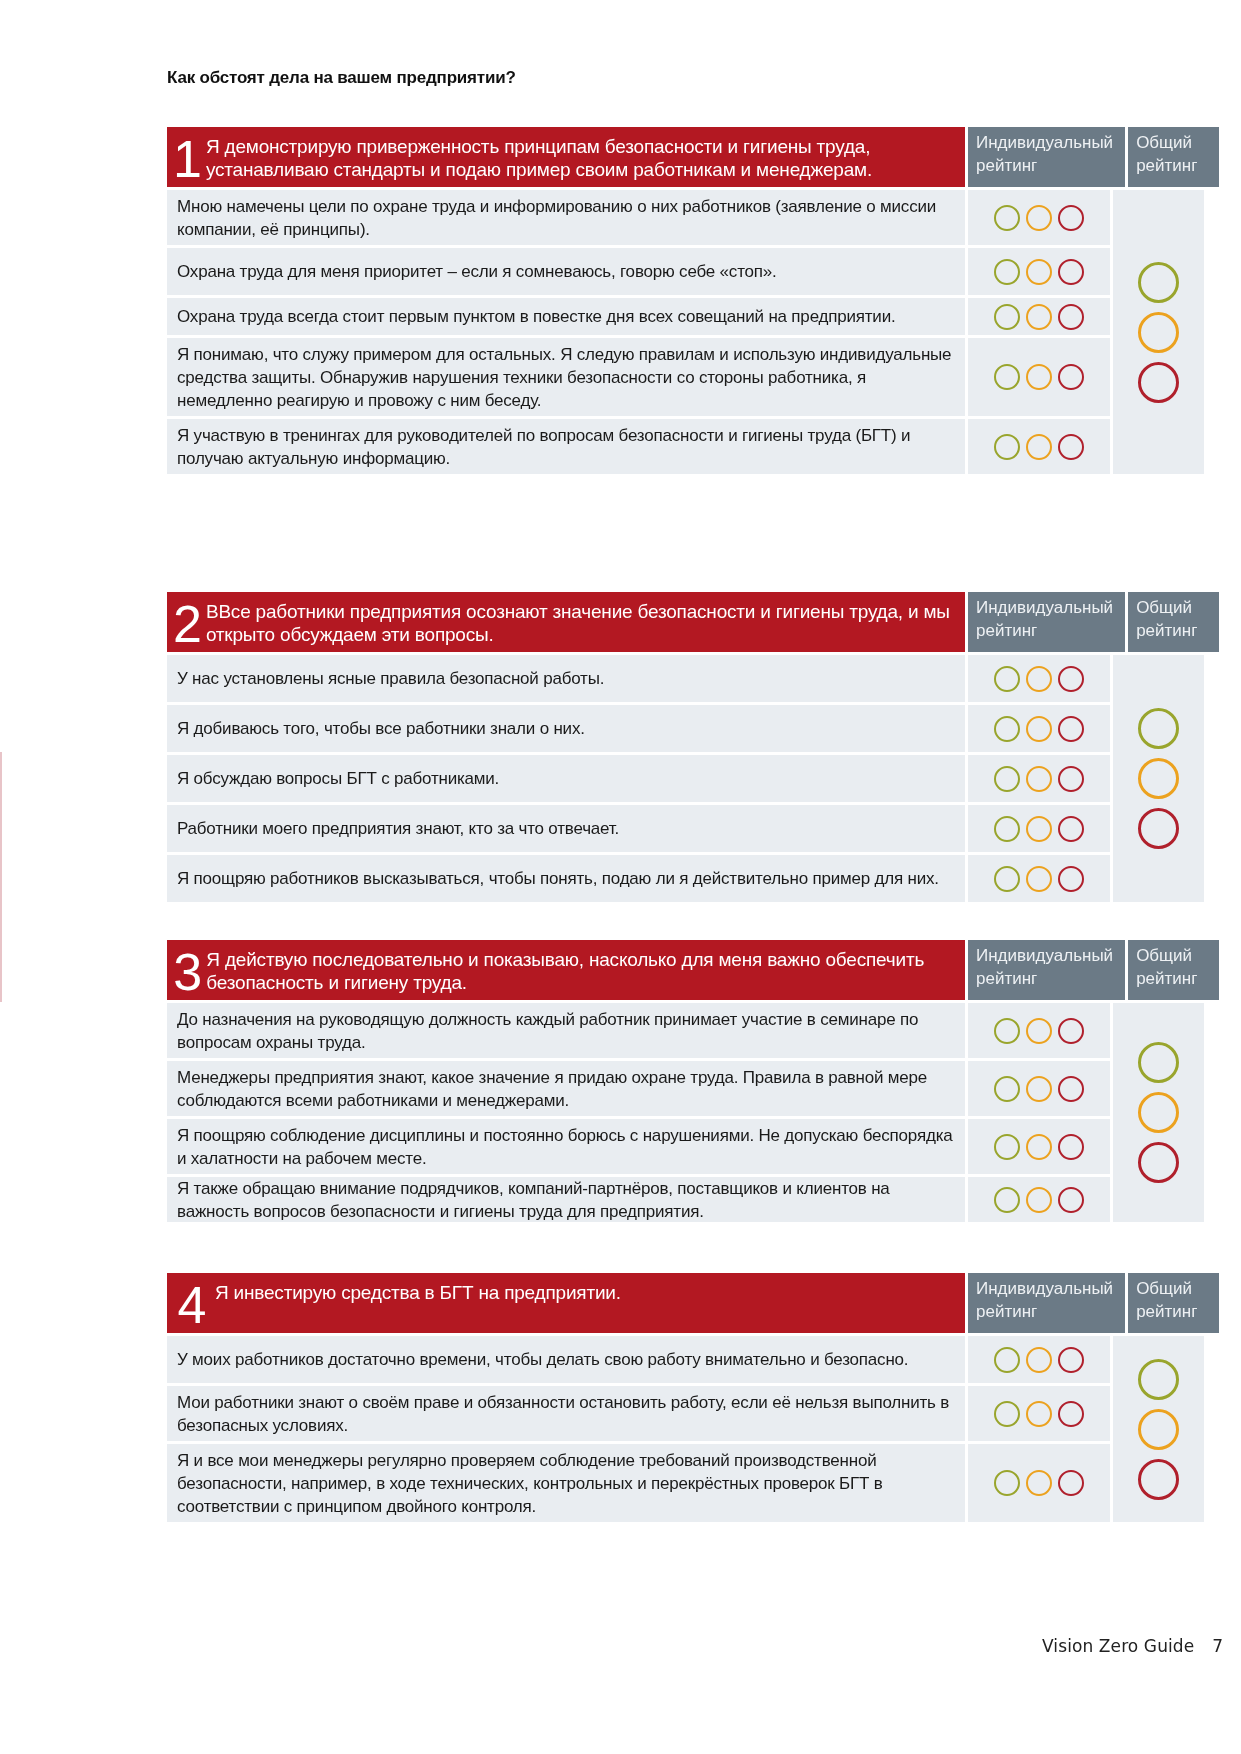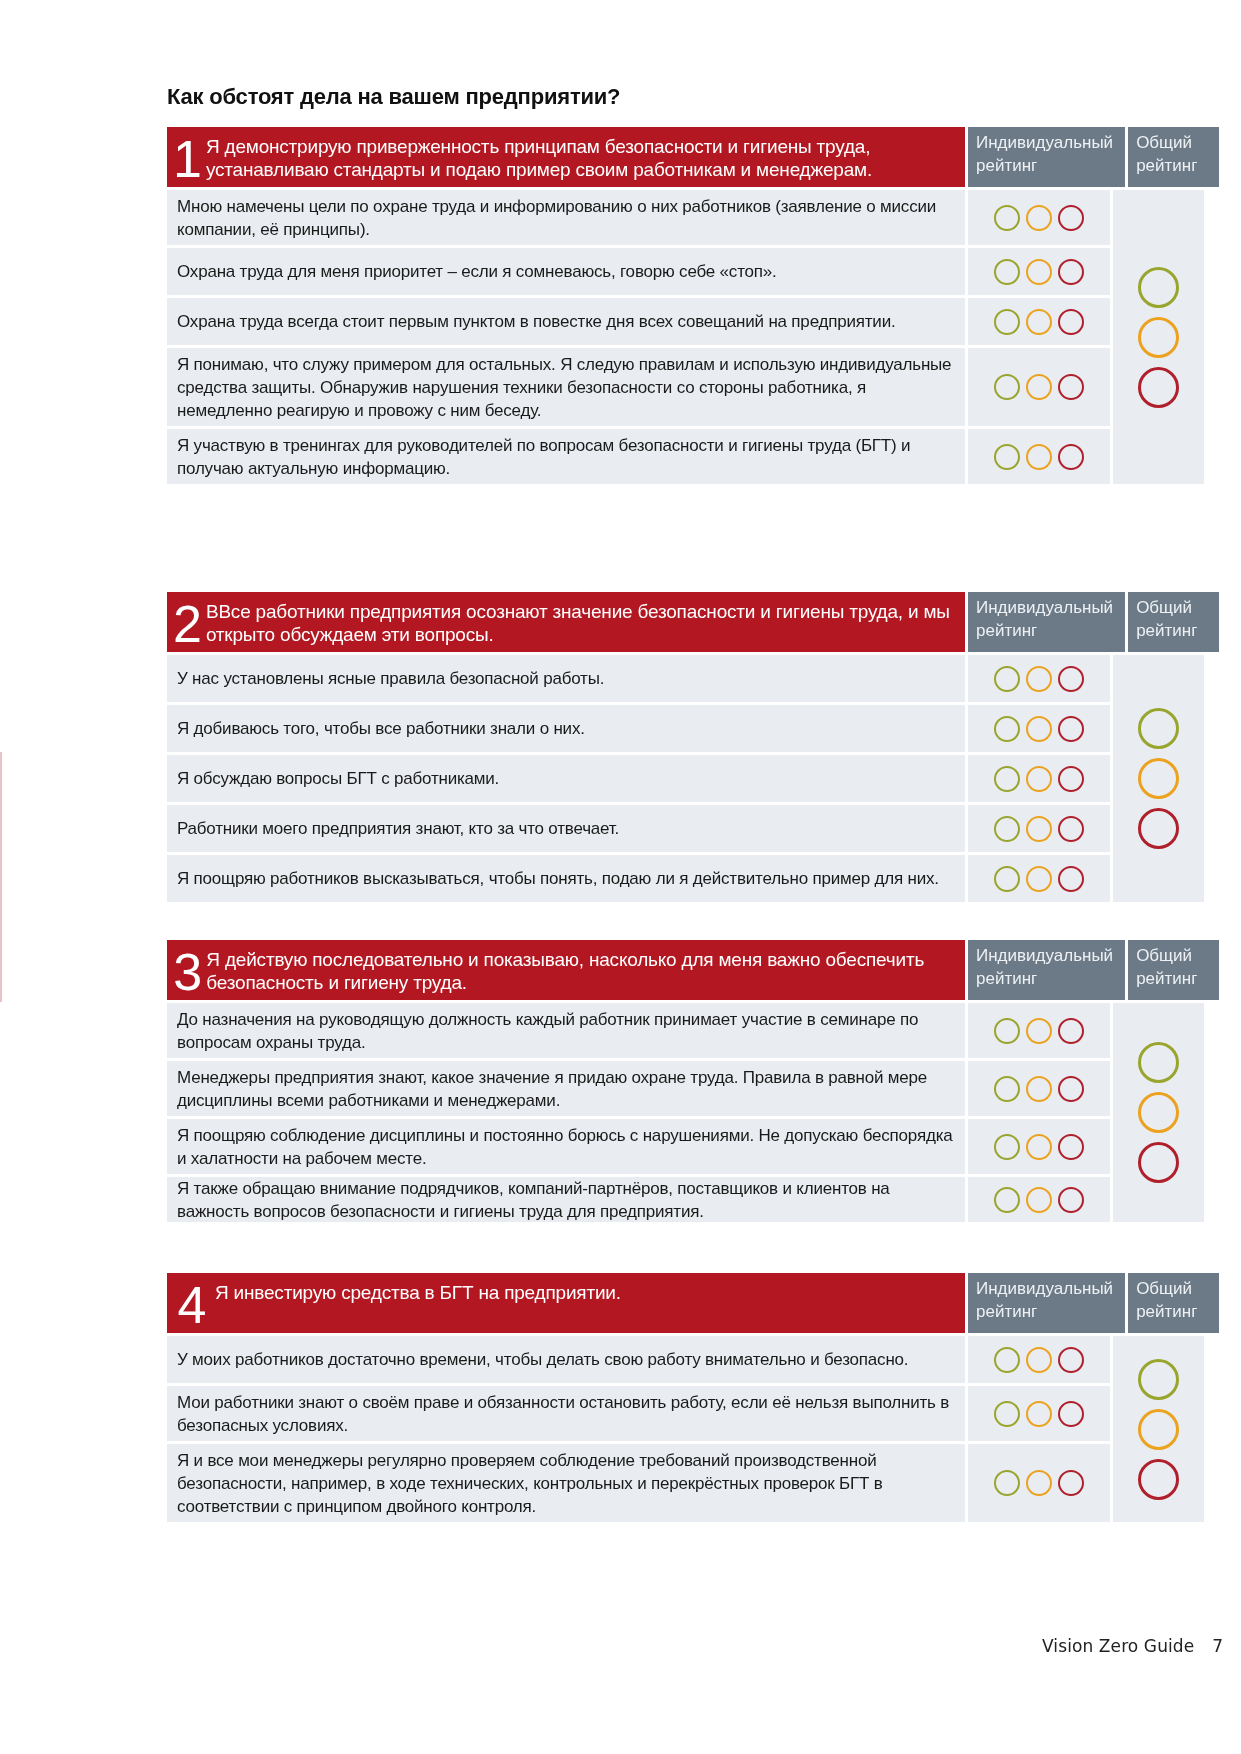--- a/index.html
+++ b/index.html
@@ -1,18 +1,18 @@
 <!DOCTYPE html>
 <html><head>
 <meta charset="utf-8">
 <style>
   html, body { margin:0; padding:0; background:#ffffff; }
   body { width:1241px; height:1754px; position:relative; font-family:"Liberation Sans", sans-serif; color:#1a1a1a; overflow:hidden; }
   .left-edge { position:absolute; left:0; top:752px; width:2px; height:250px; background:#e8c4c8; }
-  .page-title { position:absolute; left:167px; top:84px; font-size:22px; font-weight:bold; letter-spacing:-0.2px; color:#111; }
+  .page-title { position:absolute; left:167px; top:68px; font-size:17px; font-weight:bold; letter-spacing:-0.2px; color:#111; }
   .section { position:absolute; left:167px; width:1034px; }
   .sec-head { display:flex; height:60px; }
   .sec-title { background:#b31822; color:#fff; flex:0 0 798px; display:flex; align-items:flex-start; box-sizing:border-box; padding-left:6px; }
   .sec-num { font-size:52px; line-height:60px; font-weight:normal; width:38px; text-align:center; margin-top:2px; }
   .sec-text { font-size:19px; line-height:23px; padding-top:8px; padding-left:4px; letter-spacing:-0.2px; }
   .col-h { background:#6b7a86; color:#eef1f4; font-size:17px; line-height:23px; box-sizing:border-box; padding:4px 12px 0 8px; margin-left:3px; }
   .col-ind { flex:0 0 142px; }
   .col-tot { flex:0 0 91px; }
   .sec-body { display:flex; margin-top:3px; }
   .rows { flex:0 0 943px; }
@@ -55,21 +55,21 @@
         </div>
       </div>
       <div class="row" style="height:47px;">
         <div class="row-text">Охрана труда для меня приоритет – если я сомневаюсь, говорю себе «стоп».</div>
         <div class="row-rate">
           <span class="circle c-green"></span>
           <span class="circle c-orange"></span>
           <span class="circle c-red"></span>
         </div>
       </div>
-      <div class="row" style="height:47px;">
+      <div class="row" style="height:37px;">
         <div class="row-text">Охрана труда всегда стоит первым пунктом в повестке дня всех совещаний на предприятии.</div>
         <div class="row-rate">
           <span class="circle c-green"></span>
           <span class="circle c-orange"></span>
           <span class="circle c-red"></span>
         </div>
       </div>
       <div class="row" style="height:78px;">
         <div class="row-text">Я понимаю, что служу примером для остальных. Я следую правилам и использую индивидуальные средства защиты. Обнаружив нарушения техники безопасности со стороны работника, я немедленно реагирую и провожу с ним беседу.</div>
         <div class="row-rate">
@@ -168,21 +168,21 @@
     <div class="rows">
       <div class="row" style="height:55px;">
         <div class="row-text">До назначения на руководящую должность каждый работник принимает участие в семинаре по вопросам охраны труда.</div>
         <div class="row-rate">
           <span class="circle c-green"></span>
           <span class="circle c-orange"></span>
           <span class="circle c-red"></span>
         </div>
       </div>
       <div class="row" style="height:55px;">
-        <div class="row-text">Менеджеры предприятия знают, какое значение я придаю охране труда. Правила в равной мере дисциплины всеми работниками и менеджерами.</div>
+        <div class="row-text">Менеджеры предприятия знают, какое значение я придаю охране труда. Правила в равной мере соблюдаются всеми работниками и менеджерами.</div>
         <div class="row-rate">
           <span class="circle c-green"></span>
           <span class="circle c-orange"></span>
           <span class="circle c-red"></span>
         </div>
       </div>
       <div class="row" style="height:55px;">
         <div class="row-text">Я поощряю соблюдение дисциплины и постоянно борюсь с нарушениями. Не допускаю беспорядка и халатности на рабочем месте.</div>
         <div class="row-rate">
           <span class="circle c-green"></span>

